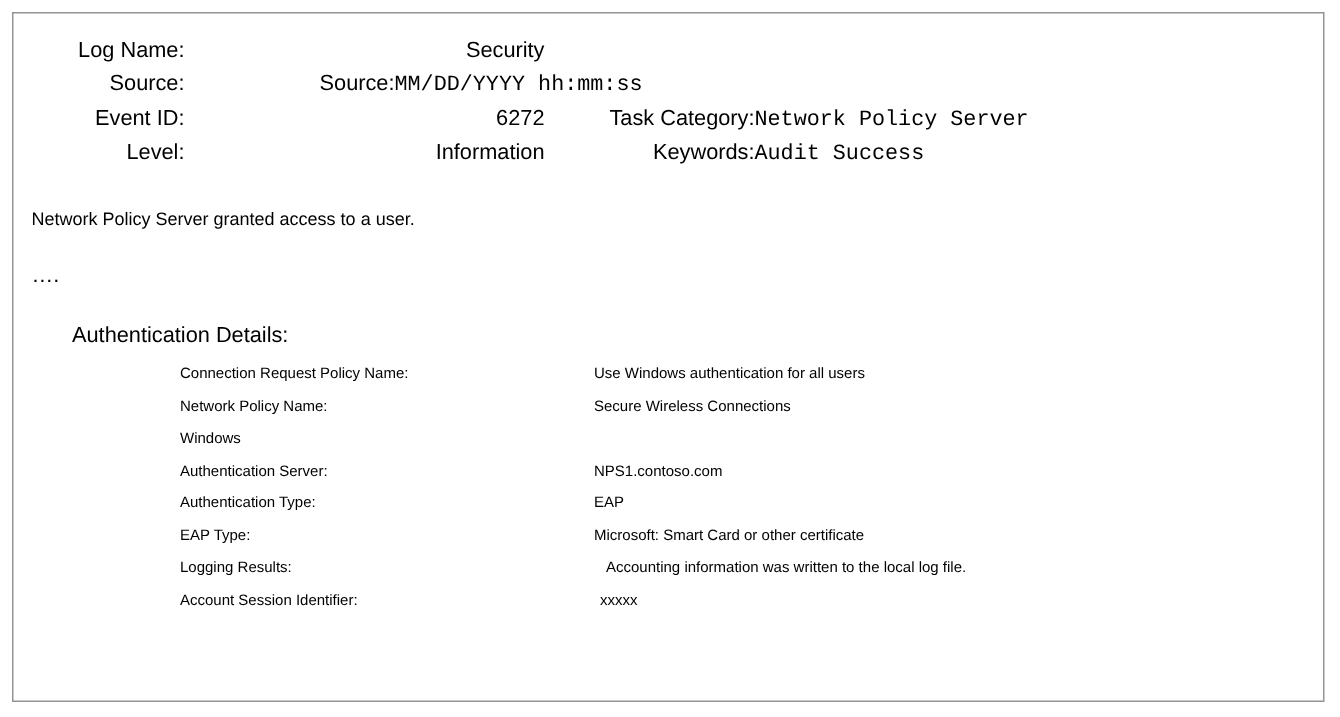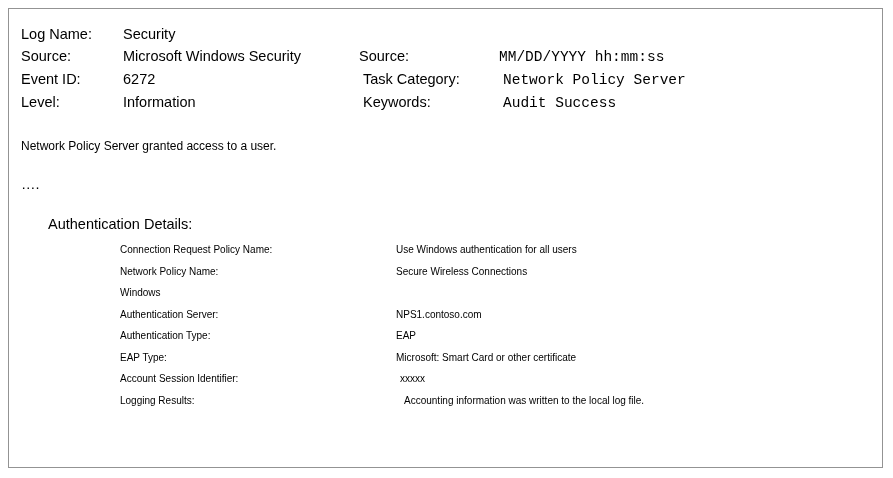--- a/index.html
+++ b/index.html
@@ -26,20 +26,21 @@
     padding: 14px 0 0 12px;
   }
   .header-grid {
     font-size: 14.5px;
     line-height: 22px;
   }
   .hdr-row {
     display: flex;
     align-items: baseline;
     white-space: nowrap;
+    text-align: right;
   }
   .hdr-label-a {
     width: 102px;
     flex: 0 0 102px;
   }
   .hdr-value-a {
     width: 240px;
     flex: 0 0 240px;
   }
   .hdr-label-b {
@@ -99,21 +100,20 @@
 
   <div class="header-grid">
 
     <div class="hdr-row">
       <span class="hdr-label-a">Log Name:</span>
       <span class="hdr-value-a">Security</span>
     </div>
 
     <div class="hdr-row">
       <span class="hdr-label-a">Source:</span>
-      <span class="hdr-value-a-wide">Microsoft Windows Security</span>
       <span class="hdr-label-b">Source:</span>
       <span class="hdr-value-b">MM/DD/YYYY hh:mm:ss</span>
     </div>
 
     <div class="hdr-row">
       <span class="hdr-label-a">Event ID:</span>
       <span class="hdr-value-a">6272</span>
       <span class="hdr-label-b">Task Category:</span>
       <span class="hdr-value-b">Network Policy Server</span>
     </div>
@@ -164,24 +164,24 @@
       <span class="detail-key">Authentication Type:</span>
       <span class="detail-val">EAP</span>
     </div>
 
     <div class="detail-row">
       <span class="detail-key">EAP Type:</span>
       <span class="detail-val">Microsoft: Smart Card or other certificate</span>
     </div>
 
     <div class="detail-row">
-      <span class="detail-key">Account Session Identifier:</span>
-      <span class="detail-val indent-1">xxxxx</span>
+      <span class="detail-key">Logging Results:</span>
+      <span class="detail-val indent-2">Accounting information was written to the local log file.</span>
     </div>
 
     <div class="detail-row">
-      <span class="detail-key">Logging Results:</span>
-      <span class="detail-val indent-2">Accounting information was written to the local log file.</span>
+      <span class="detail-key">Account Session Identifier:</span>
+      <span class="detail-val indent-1">xxxxx</span>
     </div>
 
   </div>
 
 </div>
 
 </body></html>

